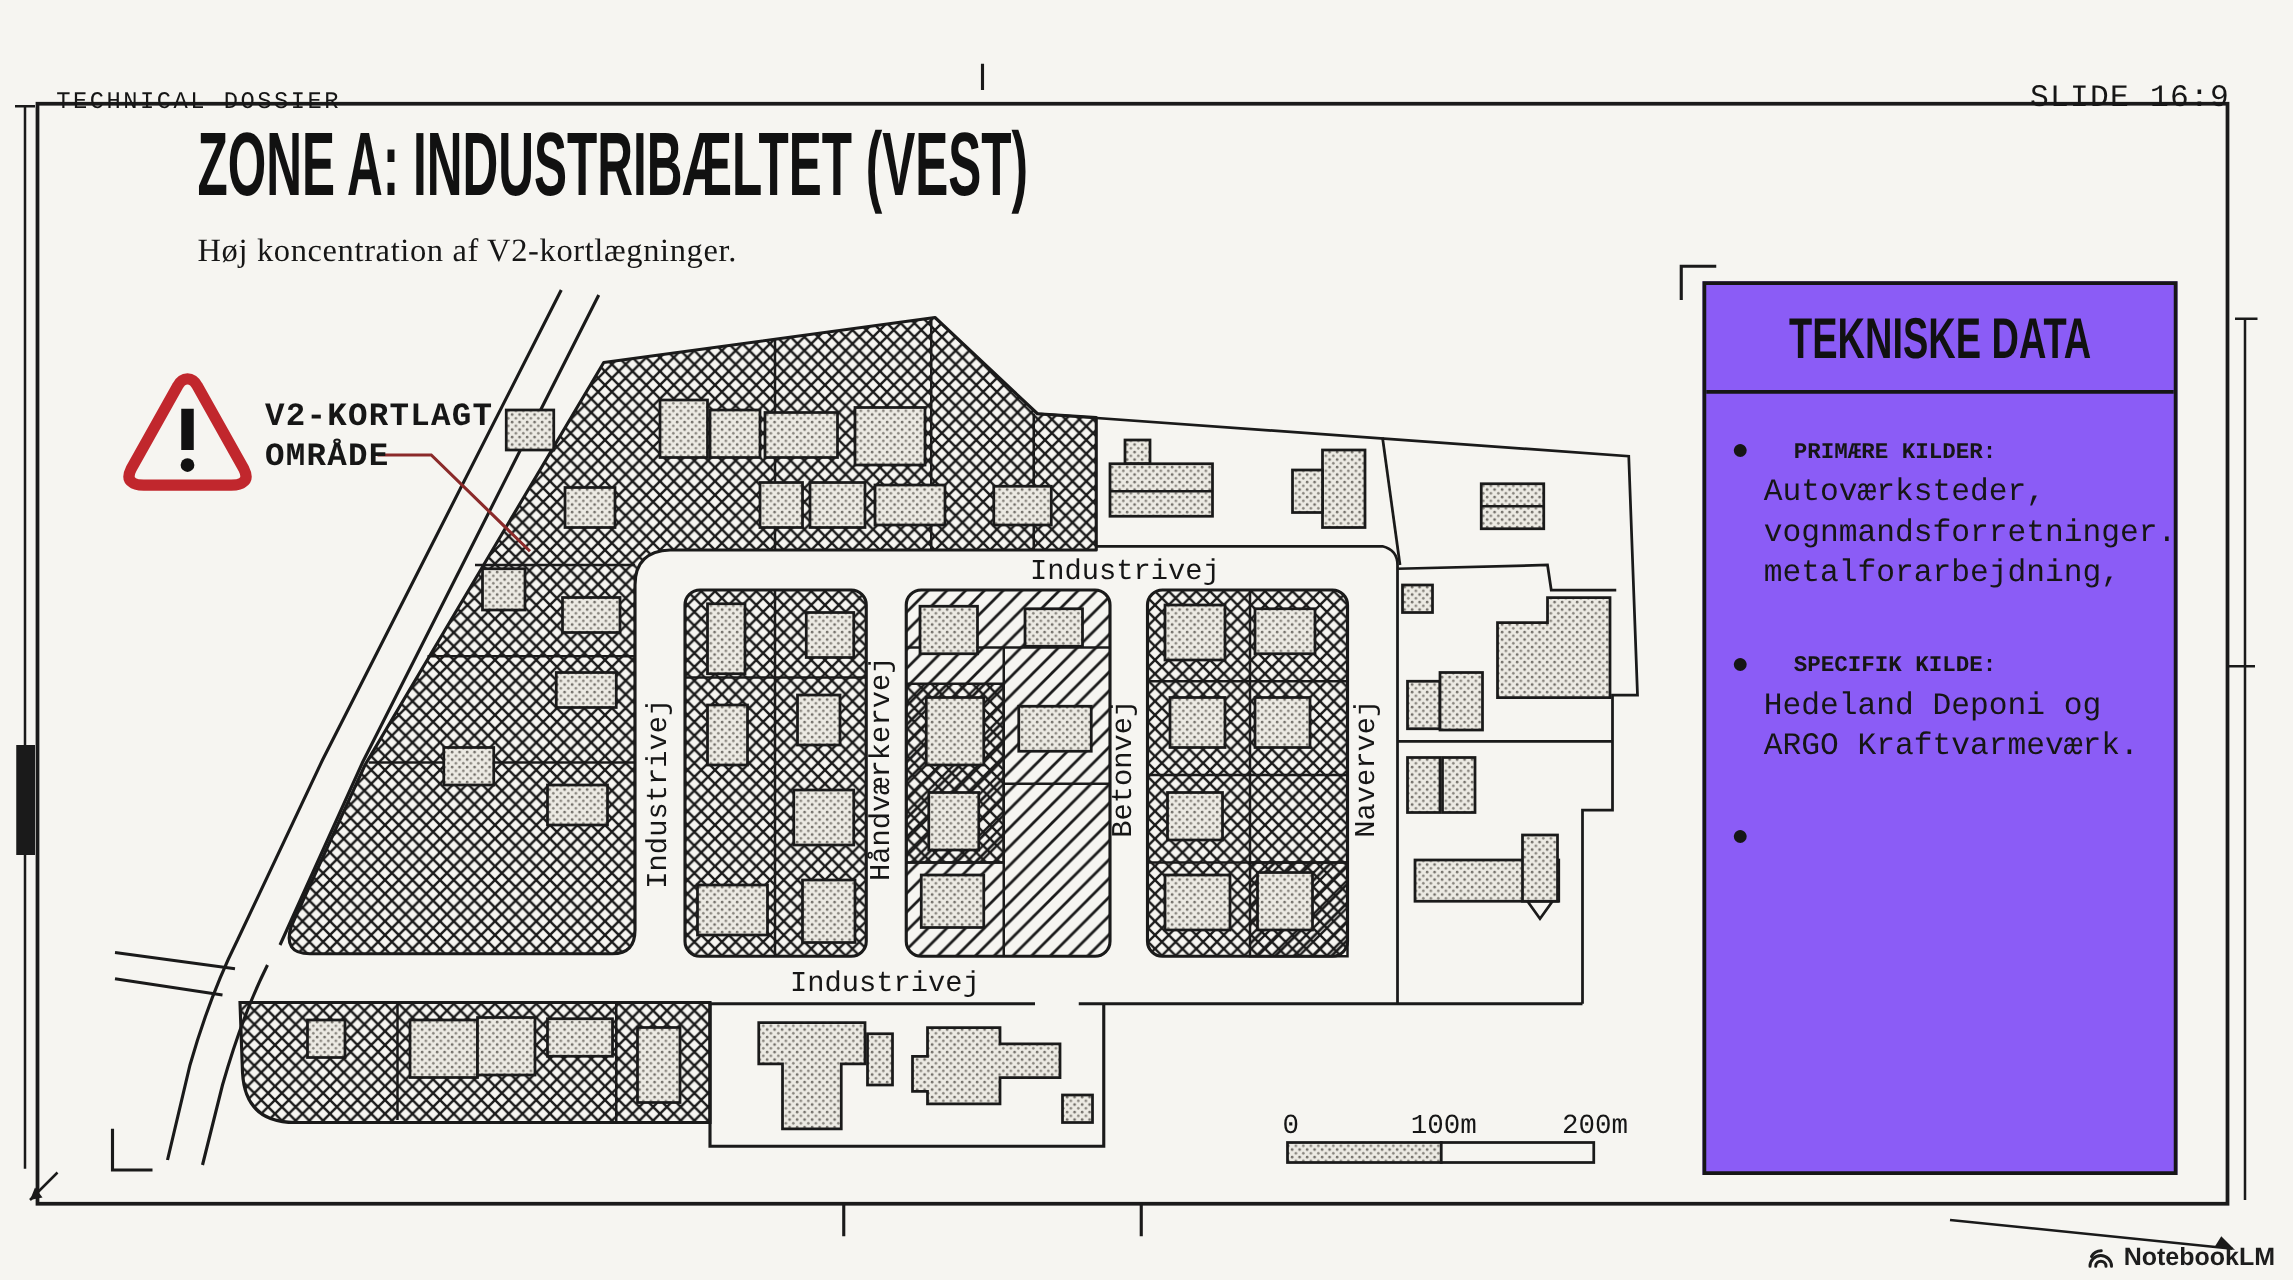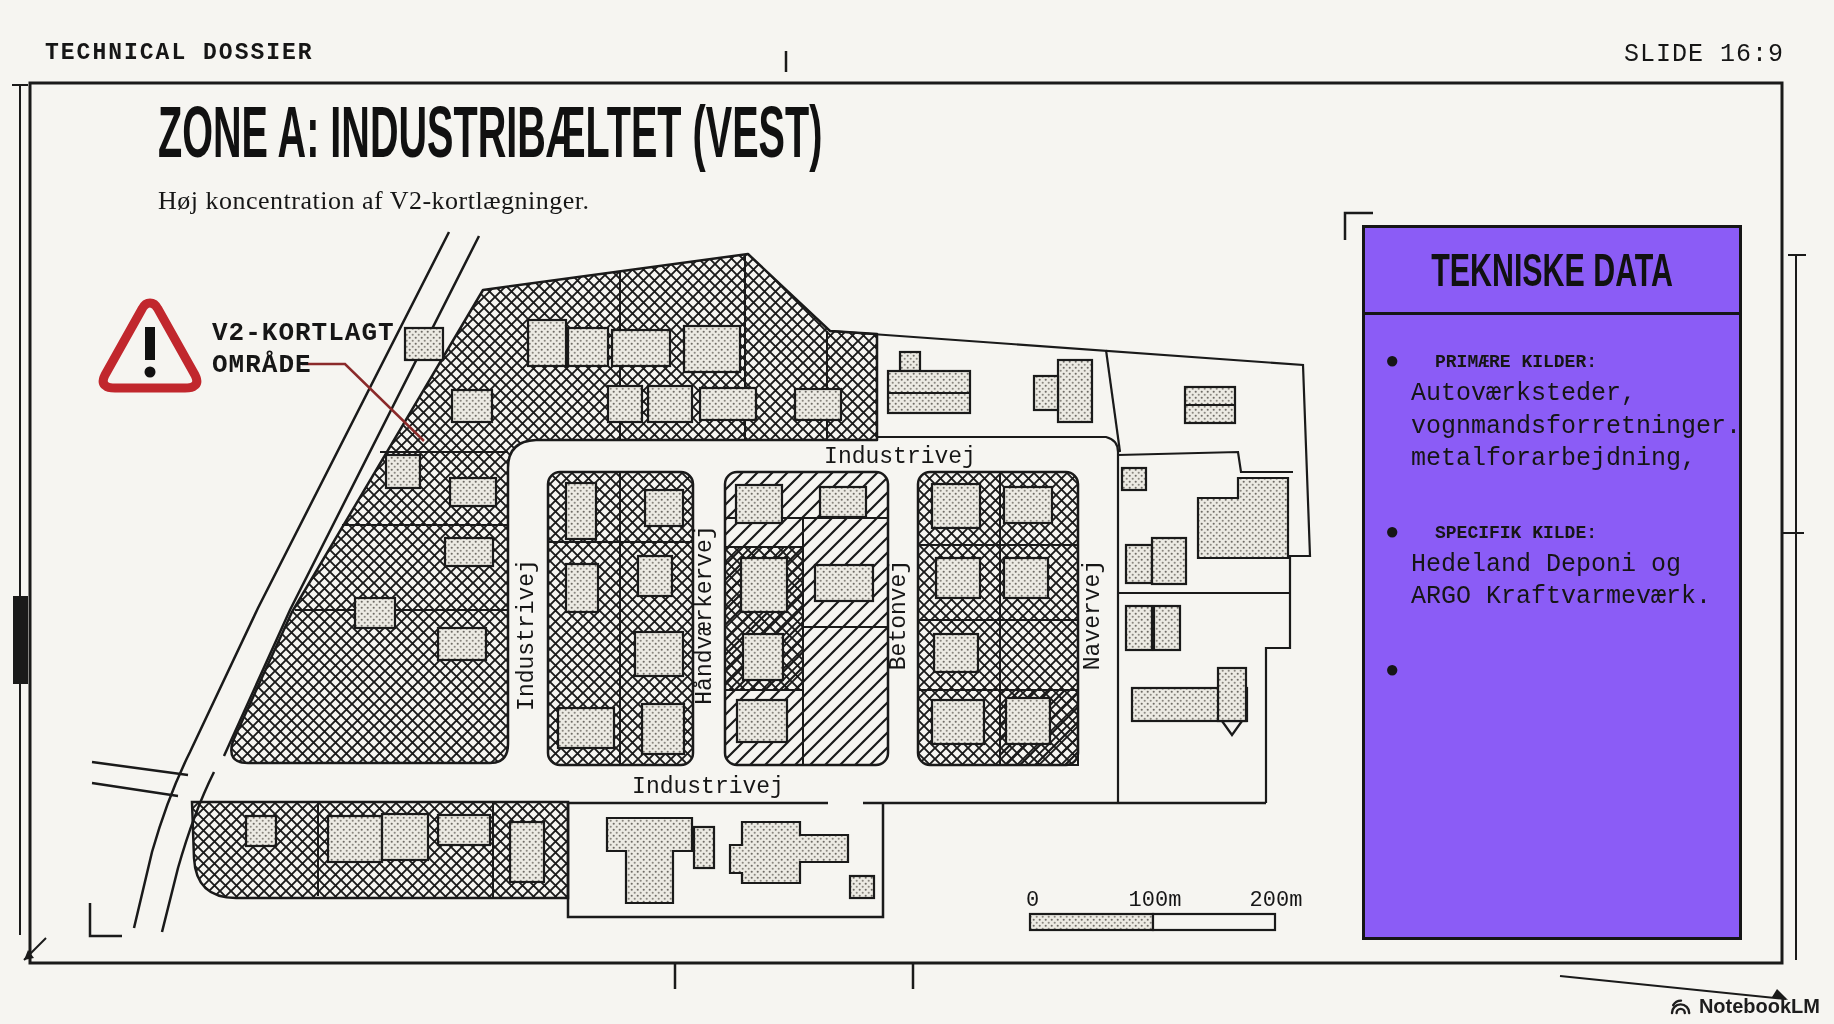--- a/index.html
+++ b/index.html
@@ -1,21 +1,21 @@
 <!DOCTYPE html>
 <html><head>
 <meta charset="utf-8">
 <style>
   html,body{margin:0;padding:0;background:#d8d6d0;}
   .stage{position:relative;width:1834px;height:1024px;background:#f6f5f1;overflow:hidden;
          font-family:"Liberation Mono","DejaVu Sans Mono",monospace;color:#161616;}
   .abs{position:absolute;}
   svg text{font-family:"Liberation Mono","DejaVu Sans Mono",monospace;fill:#161616;}
-  .hdr{font-size:23px;letter-spacing:2px;font-weight:bold;}
-  .slide-tag{font-size:25px;letter-spacing:1px;}
+  .hdr{font-size:19px;letter-spacing:2px;font-weight:normal;margin-top:30px;}
+  .slide-tag{font-size:25px;letter-spacing:1px;margin-top:24px;}
   .big-title{left:158px;top:96px;font-family:"Liberation Sans","DejaVu Sans",sans-serif;
      font-weight:900;font-size:72px;line-height:72px;white-space:nowrap;
      transform:scaleX(0.55);transform-origin:left top;letter-spacing:0px;color:#111;}
   .subtitle{left:158px;top:186px;font-size:26px;letter-spacing:0.5px;font-family:Liberation Serif, serif;}
   .legend-label{font-size:26px;font-weight:bold;line-height:31px;letter-spacing:1px;}
   .panel{left:1362px;top:225px;width:380px;height:715px;border:3px solid #161616;background:#8b5cf6;box-sizing:border-box;}
   .panel-header{height:84px;border-bottom:3px solid #161616;display:flex;align-items:center;justify-content:center;}
   .panel-header span{font-family:"Liberation Sans","DejaVu Sans",sans-serif;font-weight:900;font-size:46px;
      display:inline-block;transform:scaleX(0.66);letter-spacing:0px;color:#111;}
   .panel-body{padding:32px 18px 0 20px;}

